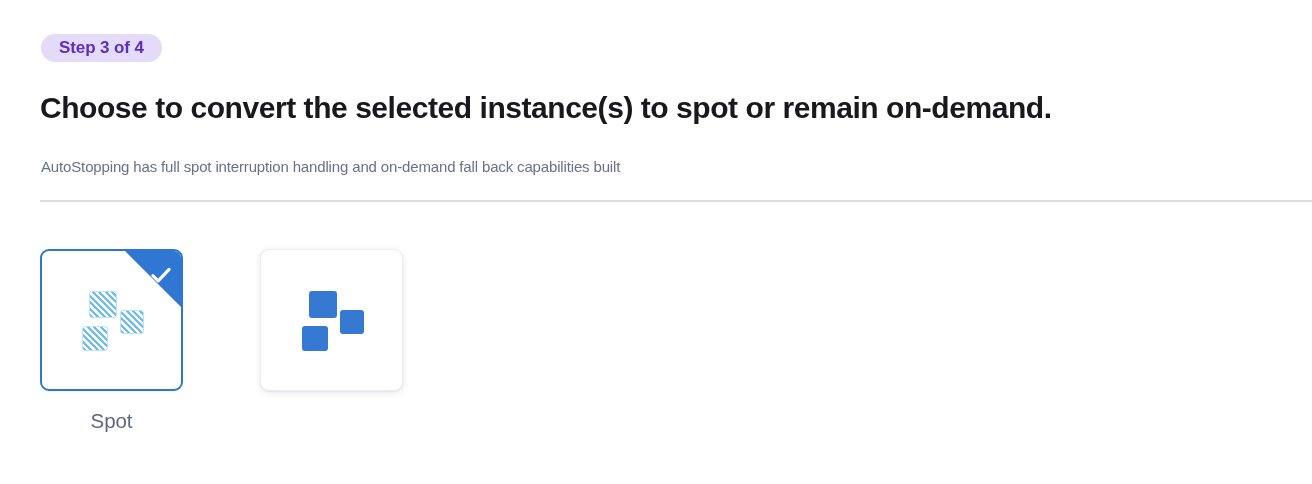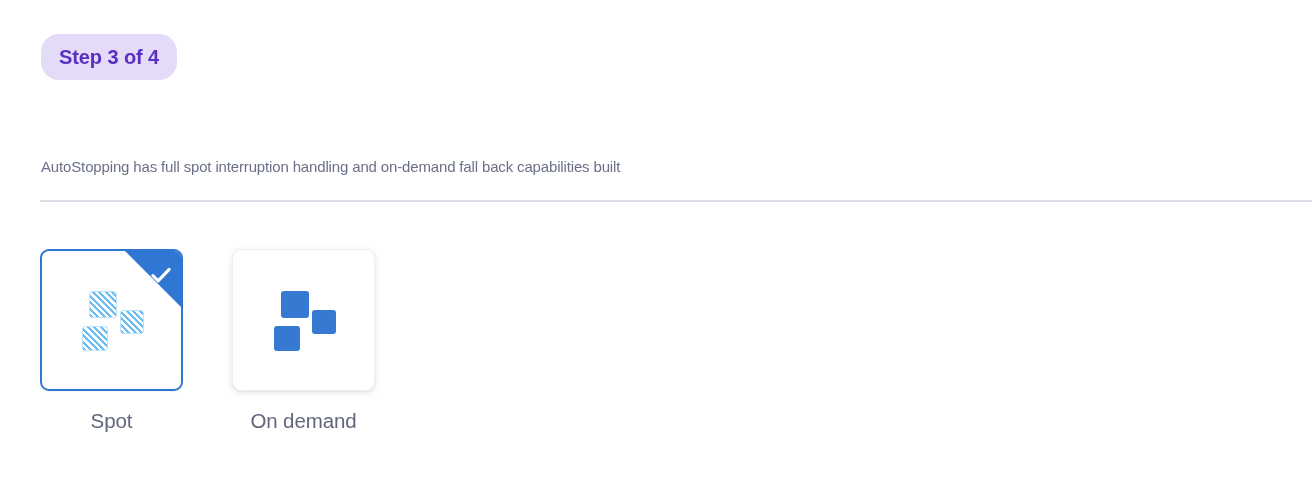--- a/index.html
+++ b/index.html
@@ -18,29 +18,29 @@
     width: 1312px;
     height: 484px;
     background: #ffffff;
   }
 
   
   .step-badge {
     position: absolute;
     left: 41px;
     top: 34px;
-    height: 46px;
+    height: 28px;
     padding: 12px 18px;
     display: inline-flex;
     align-items: center;
     justify-content: center;
     background: #e4dbf9;
     color: #5b2ec2;
     border-radius: 18px;
-    font-size: 20px;
+    font-size: 17px;
     font-weight: bold;
     letter-spacing: -0.1px;
     white-space: nowrap;
   }
 
   
   .heading {
     position: absolute;
     left: 40px;
     top: 88px;
@@ -75,21 +75,21 @@
     background: #dcdce6;
   }
 
   
   .cards-row {
     position: absolute;
     left: 40px;
     top: 249px;
     display: flex;
     align-items: flex-start;
-    gap: 49px;
+    gap: 77px;
   }
 
   .card-wrap {
     width: 143px;
     display: flex;
     flex-direction: column;
     align-items: center;
   }
 
   .card {
@@ -185,20 +185,21 @@
     letter-spacing: -0.1px;
   }
 </style>
 </head>
 <body>
 
 <div class="page">
 
   <div class="step-badge">Step 3 of 4</div>
 
+  <h1 class="heading">Choose to convert the selected instance(s) to spot or remain on-demand.</h1>
 
   <p class="subtitle">AutoStopping has full spot interruption handling and on-demand fall back capabilities built</p>
 
   <div class="divider"></div>
 
   <div class="cards-row">
 
     <div class="card-wrap">
       <div class="card selected">
 
@@ -222,18 +223,17 @@
     <div class="card-wrap">
       <div class="card unselected">
 
         <div class="glyph glyph-solid">
           <span class="sq sq-a"></span>
           <span class="sq sq-b"></span>
           <span class="sq sq-c"></span>
         </div>
 
       </div>
-      <div class="card-label">On demand</div>
     </div>
 
   </div>
 
 </div>
 
 </body></html>

